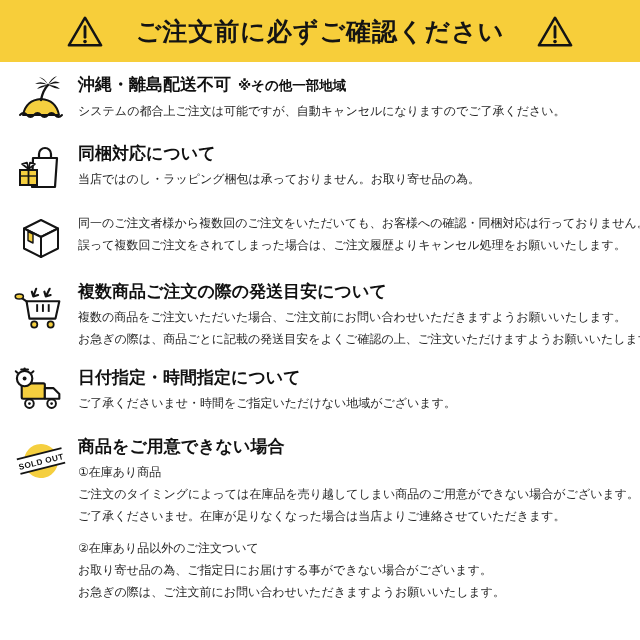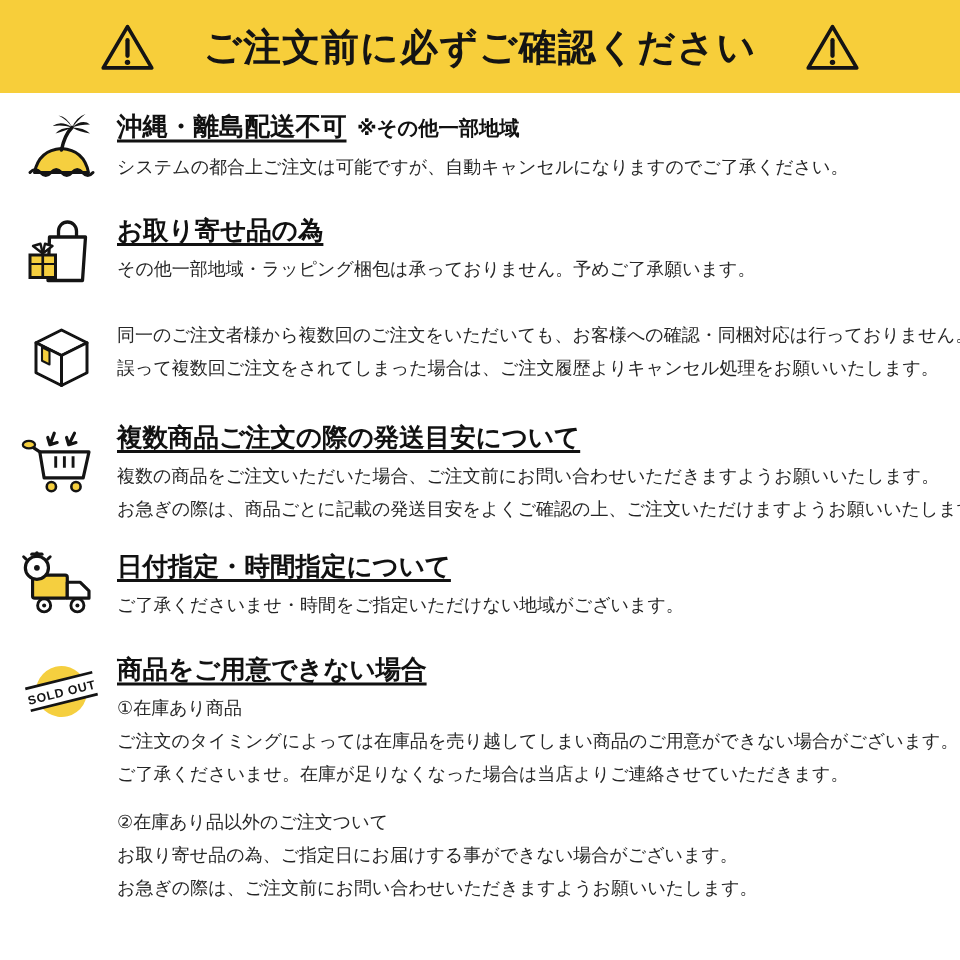--- a/index.html
+++ b/index.html
@@ -6,21 +6,21 @@
   .page{position:relative;width:640px;height:640px;background:#ffffff;overflow:hidden;
         font-family:"Liberation Sans","DejaVu Sans",sans-serif;color:#1c1c1c;}
   .banner{height:62px;background:#F7CE3A;display:flex;align-items:center;justify-content:center;gap:32px;}
   .banner-title{font-size:25px;font-weight:bold;color:#141414;letter-spacing:1px;margin:0;}
   .warn-svg{display:block;}
   .sections{padding:12px 12px 0 14px;}
   .sec{display:flex;align-items:flex-start;gap:10px;margin-bottom:17px;}
   .icon-box{flex:0 0 54px;width:54px;display:flex;justify-content:center;align-items:flex-start;}
   .content{flex:1;min-width:0;}
   .sec-title{margin:0 0 3px 0;font-size:17px;line-height:22px;font-weight:bold;color:#111;white-space:nowrap;}
-  .sec-title .u{text-decoration:underline;text-underline-offset:3px;text-decoration-thickness:1.5px;}
+  .sec-title .u{text-underline-offset:3px;text-decoration-thickness:1.5px;}
   .suffix{font-size:13.5px;margin-left:7px;}
   .line{margin:0;font-size:12px;line-height:22px;color:#262626;white-space:nowrap;}
   .group{margin:0 0 10px 0;}
   .group:last-child{margin-bottom:0;}
 </style>
 </head>
 <body>
 
 <div class="page">
 
@@ -73,23 +73,23 @@
           <path d="M24 15 v-4 a6 6 0 0 1 12 0 v4" fill="none" stroke="#141414" stroke-width="2.2"></path>
           <rect x="5" y="27" width="17" height="15" fill="#F5CF3F" stroke="#141414" stroke-width="2"></rect>
           <line x1="13.5" y1="27" x2="13.5" y2="42" stroke="#141414" stroke-width="1.8"></line>
           <line x1="5" y1="33" x2="22" y2="33" stroke="#141414" stroke-width="1.4"></line>
           <path d="M13.5 26 L7 21 L12 19.5 Z" fill="#ffffff" stroke="#141414" stroke-width="1.6" stroke-linejoin="round"></path>
           <path d="M13.5 26 L20 21 L15 19.5 Z" fill="#ffffff" stroke="#141414" stroke-width="1.6" stroke-linejoin="round"></path>
         </svg>
       </div>
       <div class="content">
         <h2 class="sec-title">
-          <span class="u">お取り寄せ品の為</span>
+          <span class="u">同梱対応について</span>
         </h2>
-        <p class="line">その他一部地域・ラッピング梱包は承っておりません。予めご了承願います。</p>
+        <p class="line">当店ではのし・ラッピング梱包は承っておりません。お取り寄せ品の為。</p>
       </div>
     </section>
 
     <section class="sec">
       <div class="icon-box">
         <svg width="52" height="52" viewBox="0 0 52 52">
           <path d="M26 8 L43 16.5 L26 25 L9 16.5 Z" fill="#ffffff" stroke="#141414" stroke-width="2" stroke-linejoin="round"></path>
           <path d="M9 16.5 L26 25 L26 45 L9 36.5 Z" fill="#ffffff" stroke="#141414" stroke-width="2" stroke-linejoin="round"></path>
           <path d="M43 16.5 L26 25 L26 45 L43 36.5 Z" fill="#ffffff" stroke="#141414" stroke-width="2" stroke-linejoin="round"></path>
           <path d="M13 19.5 L18 22 L18 31 L13 28.5 Z" fill="#F5CF3F" stroke="#141414" stroke-width="1.4" stroke-linejoin="round"></path>

